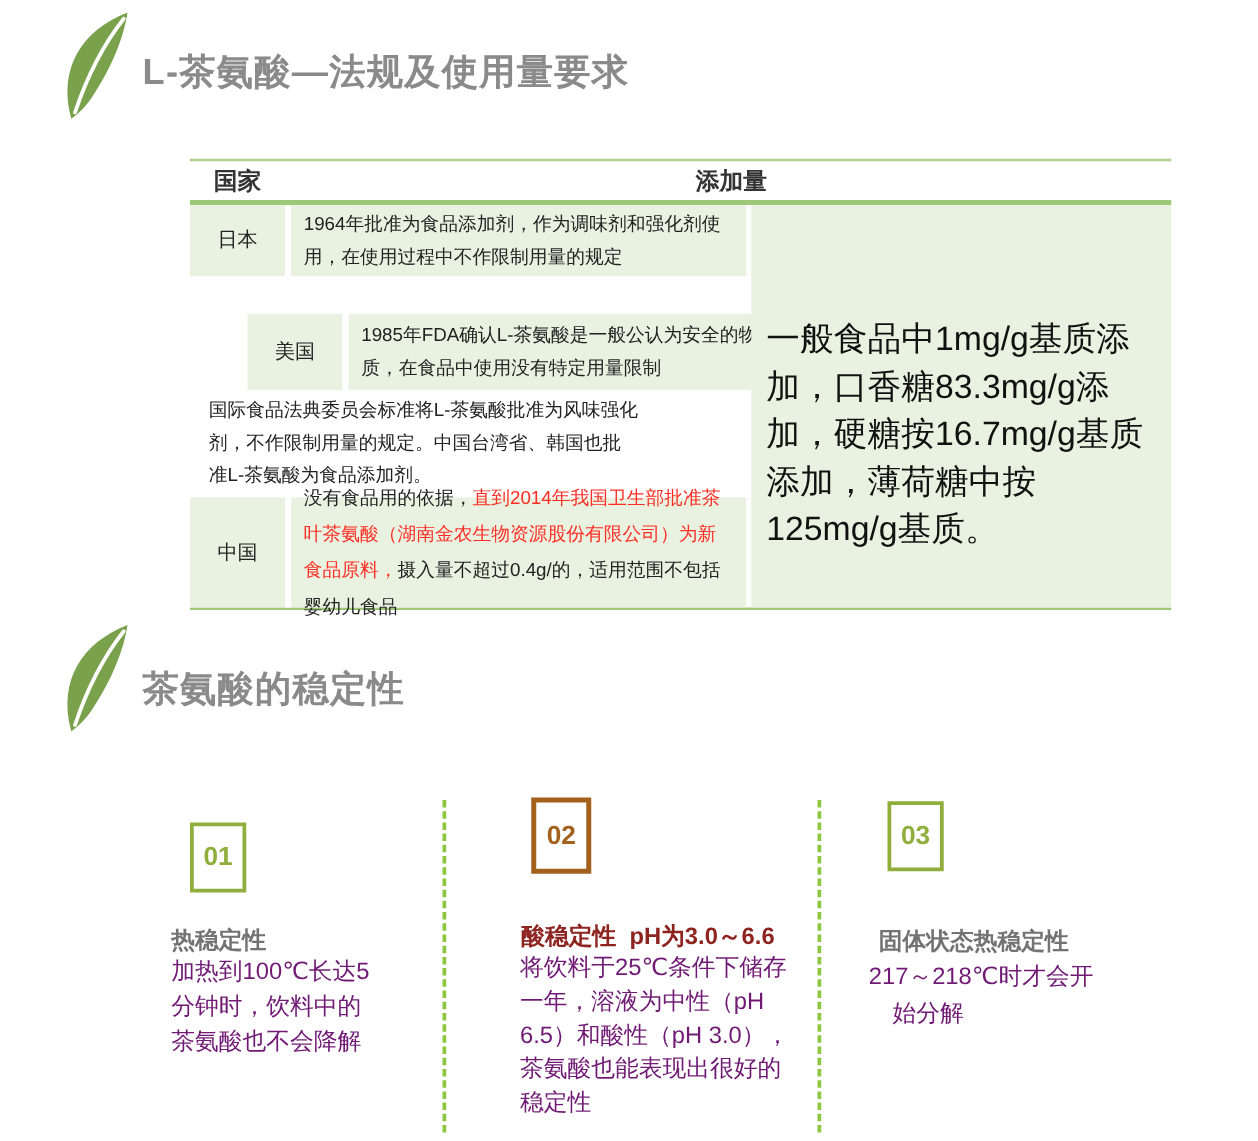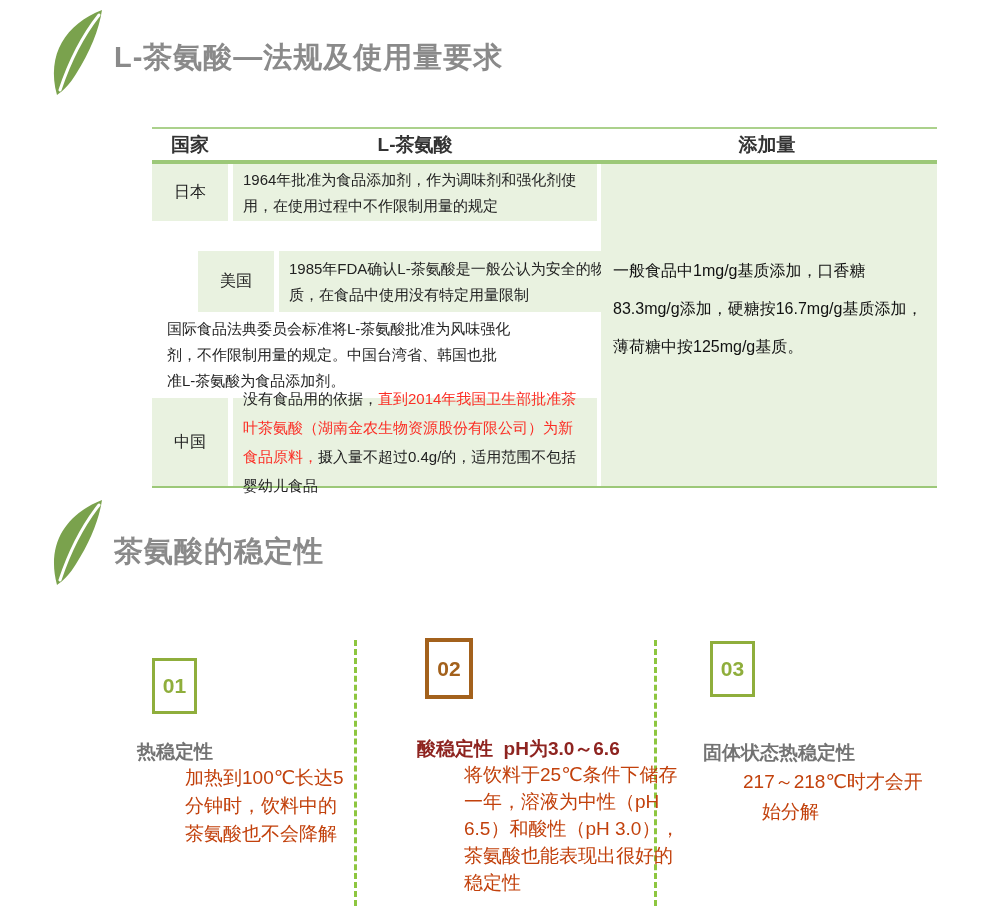--- a/index.html
+++ b/index.html
@@ -45,55 +45,54 @@
   .row-gap{height:30px;background:#ffffff;}
   .row-usa{height:61px;margin-left:46px;}
   .row-other{height:86px;background:#ffffff;}
   .row-china{height:88px;}
   .row-china .d-cell{line-height:29px;}
   .red-part{color:#fb2e25;}
   .dosage-cell{
     position:absolute;left:449px;top:0;width:336px;height:322px;
     background:#e9f2e0;box-sizing:border-box;padding:88px 8px 0 12px;
   }
-  .dosage-text{font-size:16px;line-height:38px;color:#111111;}
+  .dosage-text{font-size:27px;line-height:38px;color:#111111;}
 
   
   .dash-divider{
     width:0;height:266px;border-left:3px dashed #8dc63f;top:640px;
   }
   .num-box{
     box-sizing:border-box;display:flex;align-items:center;justify-content:center;
     font-weight:bold;font-size:21px;background:#ffffff;
   }
   .num-green{border:3px solid #8fae3c;color:#8fae3c;width:45px;height:56px;}
   .num-brown{border:4px solid #a3611c;color:#a3611c;width:48px;height:61px;}
   .card-title{font-size:19px;font-weight:bold;white-space:pre;}
   .ct-green{color:#737373;}
   .ct-red{color:#8e2420;}
   .card-body{
-    font-size:19px;color:#c2410c;white-space:pre-line;margin-left:48px;
+    font-size:19px;color:#701a75;white-space:pre-line;
   }
 </style>
 </head>
 <body>
 
 <div class="abs" style="left:46px;top:8px;">
   <svg class="leaf-icon" viewBox="0 0 62 90" xmlns="http://www.w3.org/2000/svg">
     <path d="M56 2 C20 16 0 46 11 87 C17 83 24 76 30 66 C44 44 53 22 56 2 Z" fill="#7aa24d"></path>
     <path d="M14 82 C24 52 38 26 53 7" fill="none" stroke="#ffffff" stroke-width="3" stroke-linecap="round"></path>
   </svg>
 </div>
 <div class="abs sec-title" style="left:114px;top:38px;">L-茶氨酸—法规及使用量要求</div>
 
 <div class="abs reg-table">
   <div class="reg-head">
     <div class="h-country">国家</div>
     <div class="h-sep"></div>
-    <div class="h-substance">L-茶氨酸</div>
     <div class="h-dosage">添加量</div>
   </div>
 
   <div class="reg-body">
 
     <div class="trow row-japan bg-g">
       <div class="c-cell">日本</div>
       <div class="v-sep"></div>
       <div class="d-cell">1964年批准为食品添加剂，作为调味剂和强化剂使用，在使用过程中不作限制用量的规定</div>
     </div>

